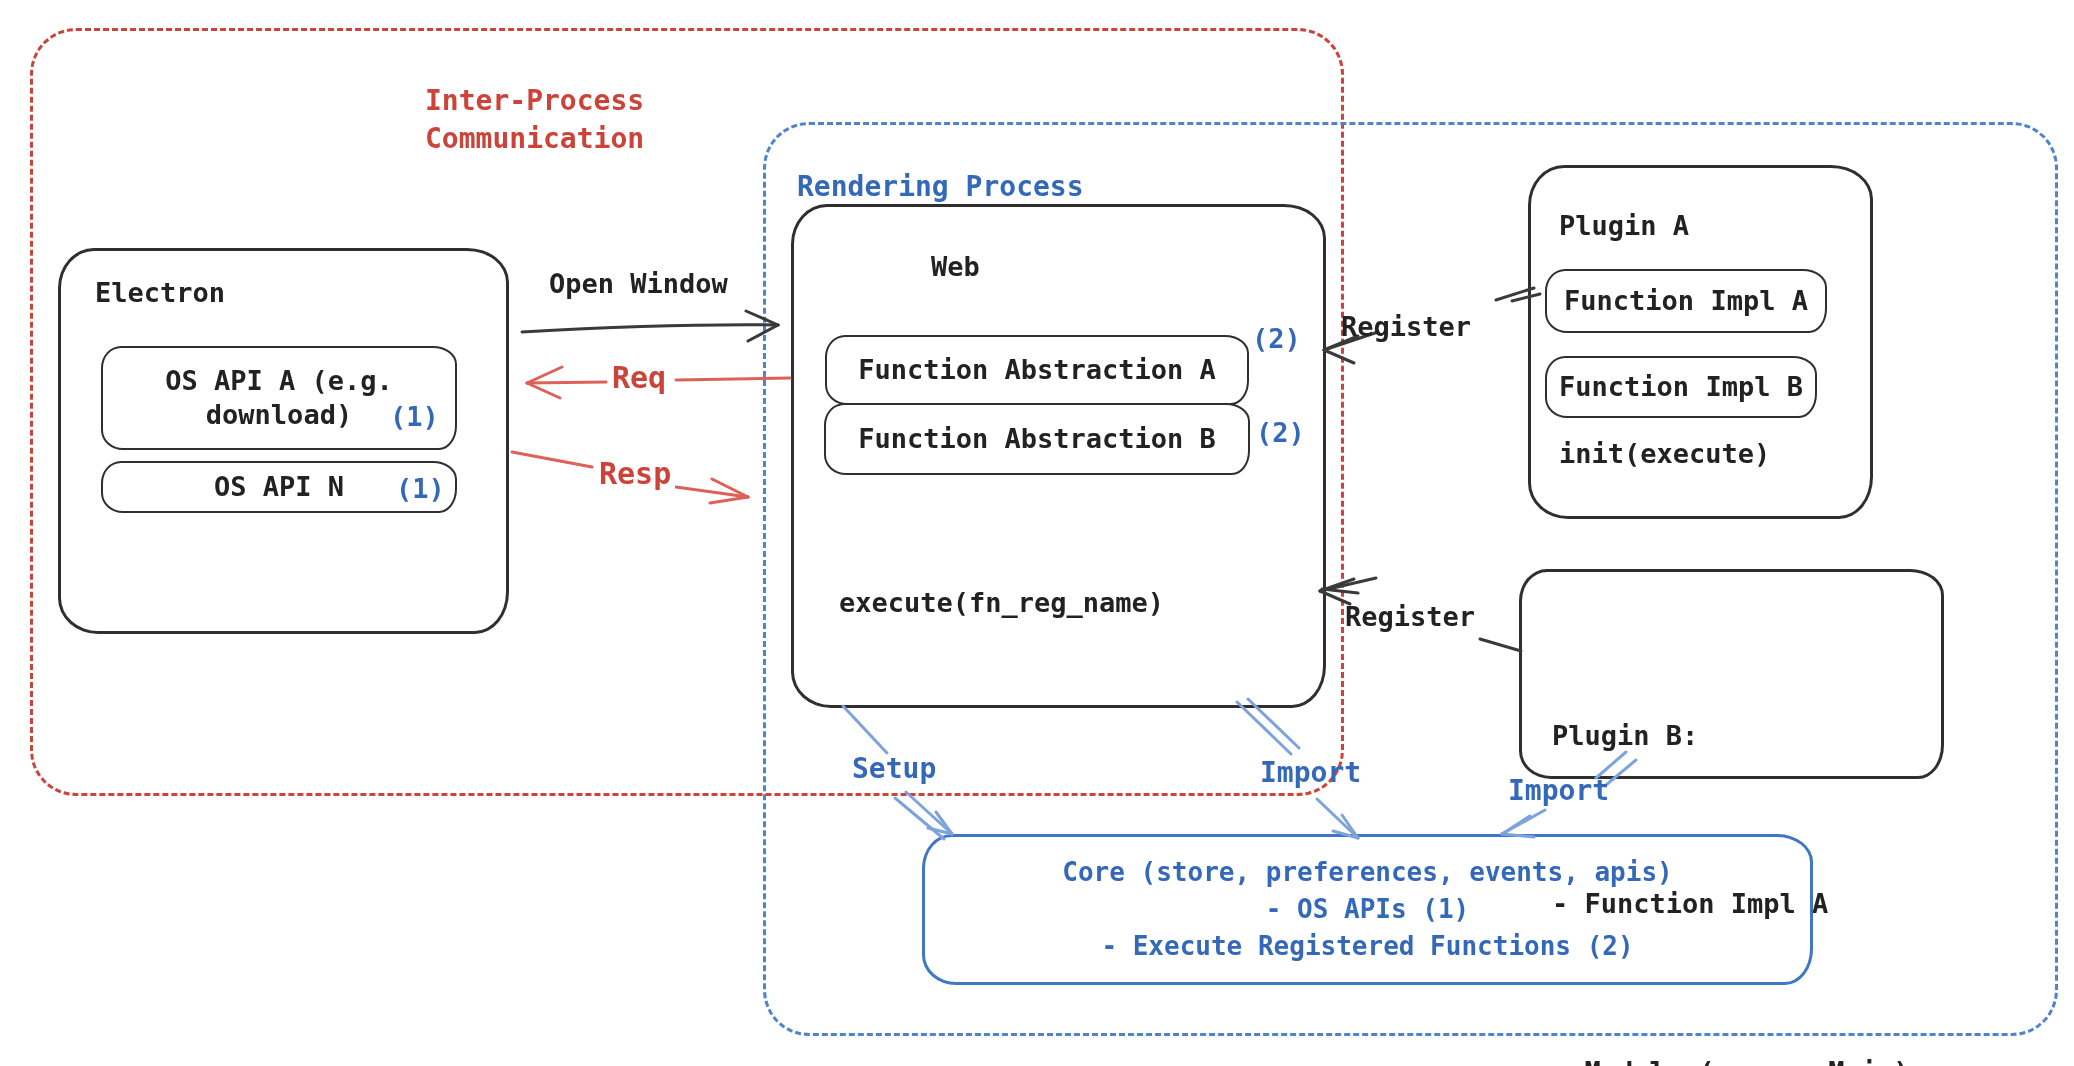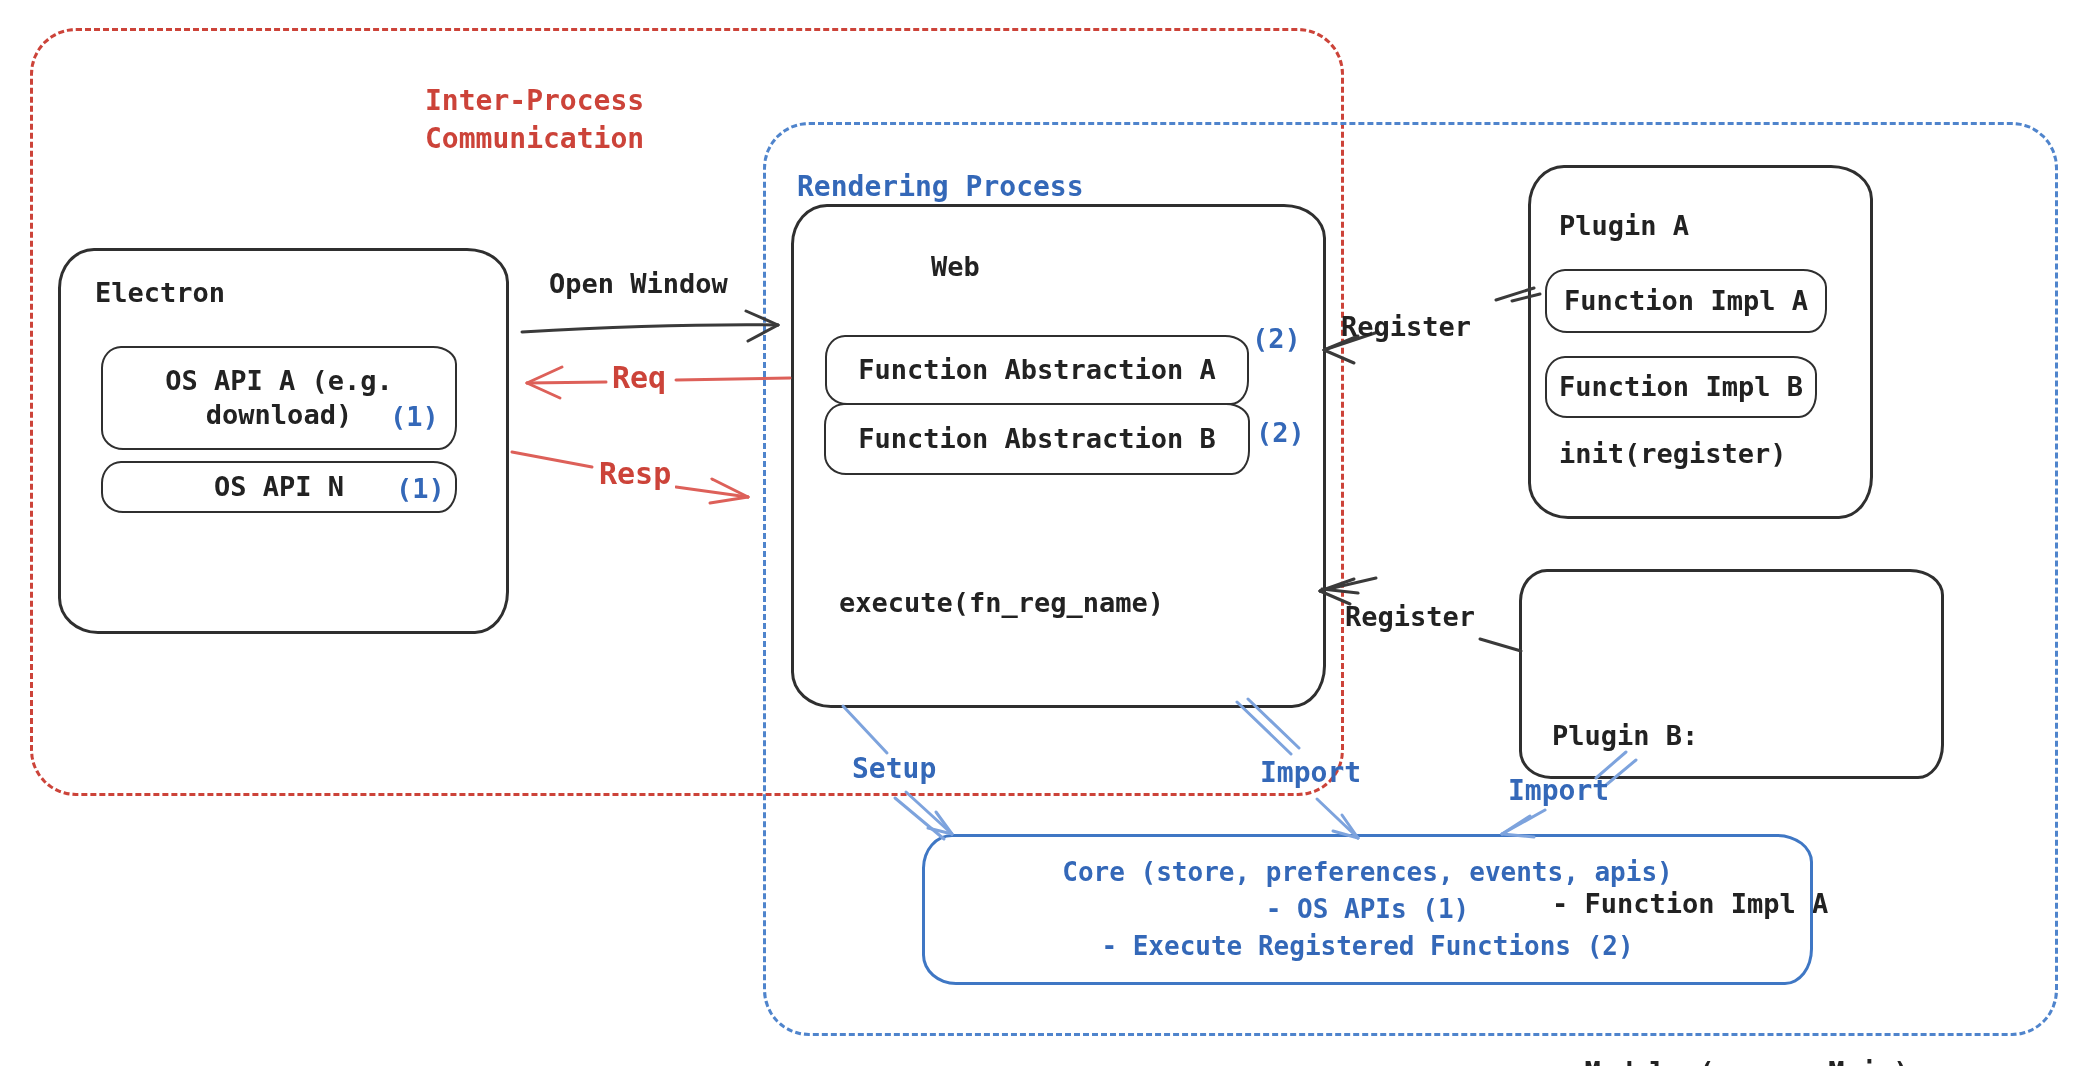--- a/index.html
+++ b/index.html
@@ -79,21 +79,21 @@
   </div>
 
   <div class="sketch big" style="left:1528px;top:165px;width:339px;height:348px;">
     <div class="box-title" style="left:28px;top:42px;">Plugin A</div>
     <div class="small abs center-text" style="left:14px;top:101px;width:278px;height:60px;">
       <div>Function Impl A</div>
     </div>
     <div class="small abs center-text" style="left:14px;top:188px;width:268px;height:58px;">
       <div>Function Impl B</div>
     </div>
-    <div class="box-title" style="left:28px;top:270px;">init(register)</div>
+    <div class="box-title" style="left:28px;top:270px;">init(execute)</div>
   </div>
 
   <div class="pluginb-lines">
     <div>Plugin B:</div>
     <div>- Function Impl A</div>
     <div>- Module (run on Main)</div>
   </div>
 
   <div class="core">
     <div>Core (store, preferences, events, apis)</div>

